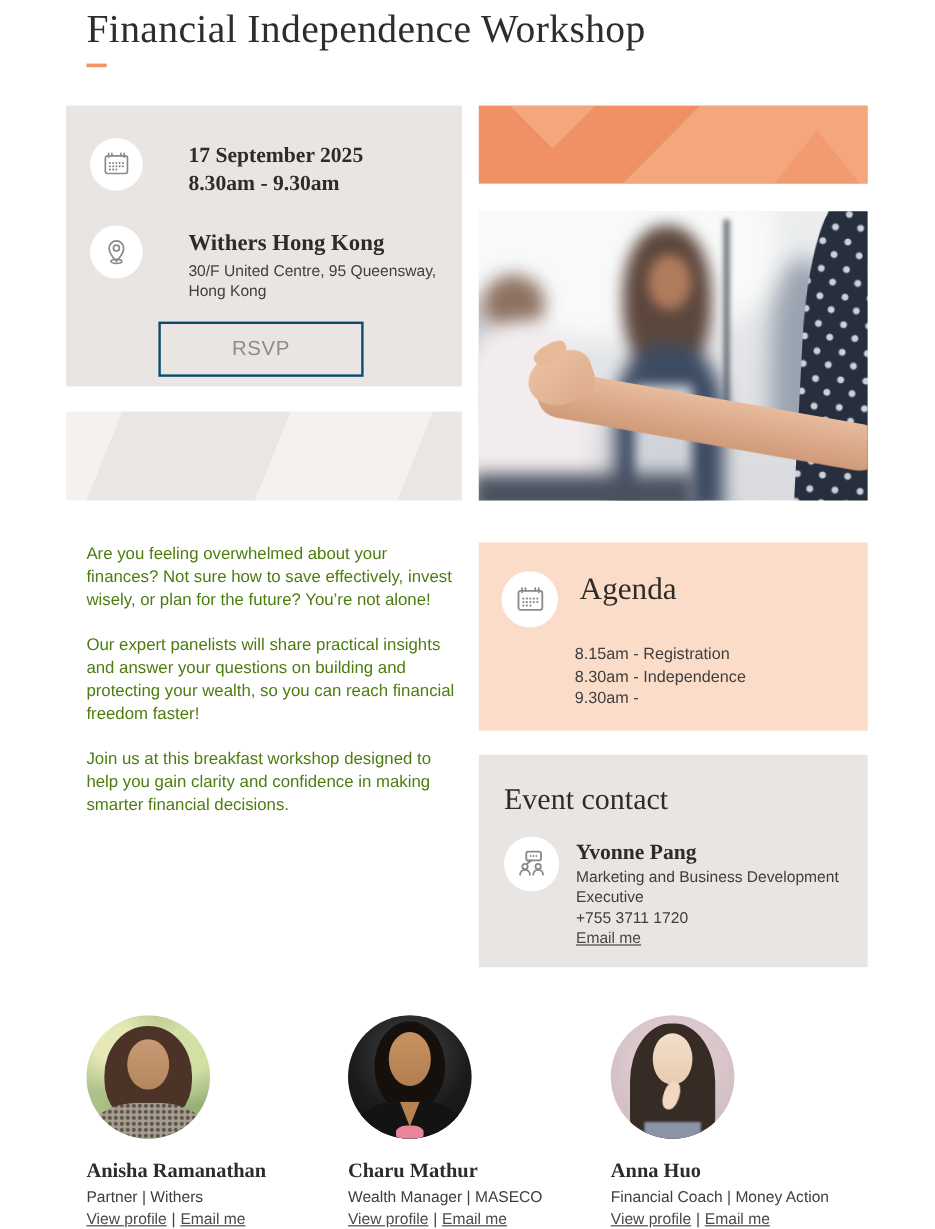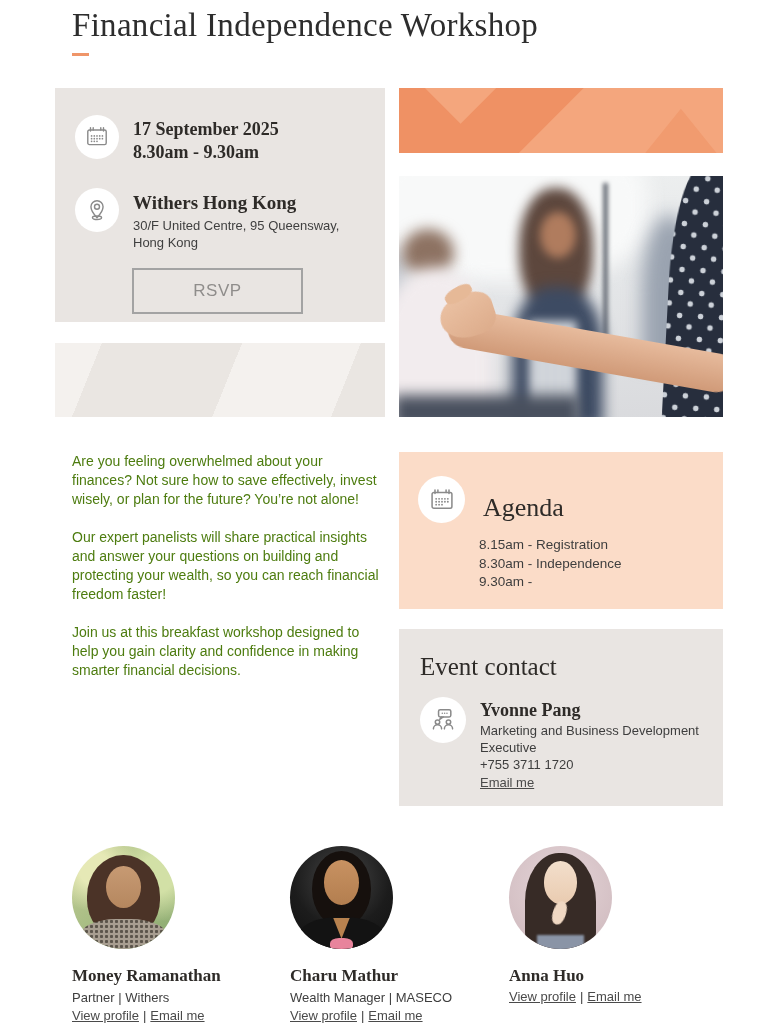--- a/index.html
+++ b/index.html
@@ -11,32 +11,32 @@
               font-weight:400;font-size:33px;line-height:40px;color:#2d2d2d;letter-spacing:.3px;}
   .title-dash{margin:8px 0 0 72px;width:17px;height:3px;background:#EF9569;}
 
   
   .grid{display:grid;grid-template-columns:330px 324px;column-gap:14px;margin-left:55px;}
   .grid-top{margin-top:32px;}
   .grid-mid{margin-top:35px;}
 
   
   .event-card{width:330px;height:234px;background:#E9E5E2;box-sizing:border-box;padding:27px 20px 0 20px;}
-  .info-row{display:flex;}
+  .info-row{display:flex;gap:24px;}
   .row2{margin-top:24px;}
   .icon-circle{width:44px;height:44px;flex:0 0 44px;border-radius:50%;background:#ffffff;
                display:flex;align-items:center;justify-content:center;}
   .icon-circle svg{display:block;}
   .info-text{margin-left:14px;padding-top:3px;}
   .serif-bold{font-family:"Liberation Serif",serif;font-weight:700;color:#2e2b28;}
   .date-line{font-size:18px;line-height:23px;}
   .venue-name{font-size:19px;line-height:24px;}
   .addr{font-size:13px;line-height:17px;color:#3f3f3f;width:226px;margin-top:2px;}
   .rsvp{display:block;margin:17px 0 0 57px;width:171px;height:46px;background:transparent;
-        border:2px solid #a3a3a3;color:#8f8d8b;font-family:"Liberation Sans",sans-serif;
+        border:2px solid #0c4a6e;color:#8f8d8b;font-family:"Liberation Sans",sans-serif;
         font-size:17px;letter-spacing:.5px;cursor:pointer;}
 
   
   .deco-stripes{margin-top:21px;width:330px;height:74px;
     background:linear-gradient(112deg,#F4F1EE 0 13%,#EAE6E2 13% 52%,#F4F1EE 52% 85%,#EAE6E2 85% 100%);}
 
   
   .banner{position:relative;width:324px;height:65px;background:#EF9164;overflow:hidden;}
   .banner div{position:absolute;inset:0;}
   .b-light{background:#F4A67D;clip-path:polygon(37% 100%,57% 0,100% 0,100% 100%);}
@@ -69,21 +69,21 @@
   .hand{left:12.5%;top:49%;width:17%;height:18%;background:linear-gradient(160deg,#ecc3a5,#dcab8a);
         border-radius:55% 40% 40% 55%;transform:rotate(-18deg);filter:blur(.5px);}
   .finger{left:14%;top:46%;width:9%;height:6%;background:#e6b997;border-radius:40%;transform:rotate(-30deg);filter:blur(.6px);}
 
   
   .intro{box-sizing:border-box;padding-left:17px;width:330px;font-size:14px;line-height:19px;color:#4d7c0f;}
   .intro p{margin:0 0 19px;}
 
   
   .agenda-card{width:324px;height:157px;background:#FBDCC8;box-sizing:border-box;padding:24px 0 0 19px;}
-  .agenda-head{display:flex;align-items:flex-end;}
+  .agenda-head{display:flex;align-items:flex-start;}
   .agenda-head .icon-circle{width:47px;height:47px;flex-basis:47px;}
   .agenda-heading{margin:0 0 0 18px;font-family:"Liberation Serif",serif;font-weight:400;
                   font-size:26px;color:#2e2b28;}
   .agenda-items{margin:13px 0 0 61px;font-size:13.5px;line-height:18.5px;color:#3e3e3e;}
 
   
   .contact-card{margin-top:20px;width:324px;height:177px;background:#E9E5E2;box-sizing:border-box;
                 padding:24px 17px 0 21px;}
   .contact-heading{margin:0;font-family:"Liberation Serif",serif;font-weight:400;font-size:25px;color:#2e2b28;}
   .contact-row{display:flex;margin-top:16px;}
@@ -276,21 +276,21 @@
   </div>
 
   <div class="speakers">
 
     <div class="speaker">
       <div class="avatar av1">
         <div class="av1-hair"></div>
         <div class="av1-face"></div>
         <div class="av1-body"></div>
       </div>
-      <div class="sp-name">Money Ramanathan</div>
+      <div class="sp-name">Anisha Ramanathan</div>
       <div class="sp-role">Partner | Withers</div>
       <div class="sp-links">
         <a class="link">View profile</a><span class="sep">|</span><a class="link">Email me</a>
       </div>
     </div>
 
     <div class="speaker">
       <div class="avatar av2">
         <div class="av2-hair"></div>
         <div class="av2-face"></div>
@@ -306,19 +306,20 @@
     </div>
 
     <div class="speaker">
       <div class="avatar av3">
         <div class="av3-hair"></div>
         <div class="av3-face"></div>
         <div class="av3-hand"></div>
         <div class="av3-body"></div>
       </div>
       <div class="sp-name">Anna Huo</div>
+      <div class="sp-role">Financial Coach | Money Action</div>
       <div class="sp-links">
         <a class="link">View profile</a><span class="sep">|</span><a class="link">Email me</a>
       </div>
     </div>
 
   </div>
 </div>
 
 </body></html>

